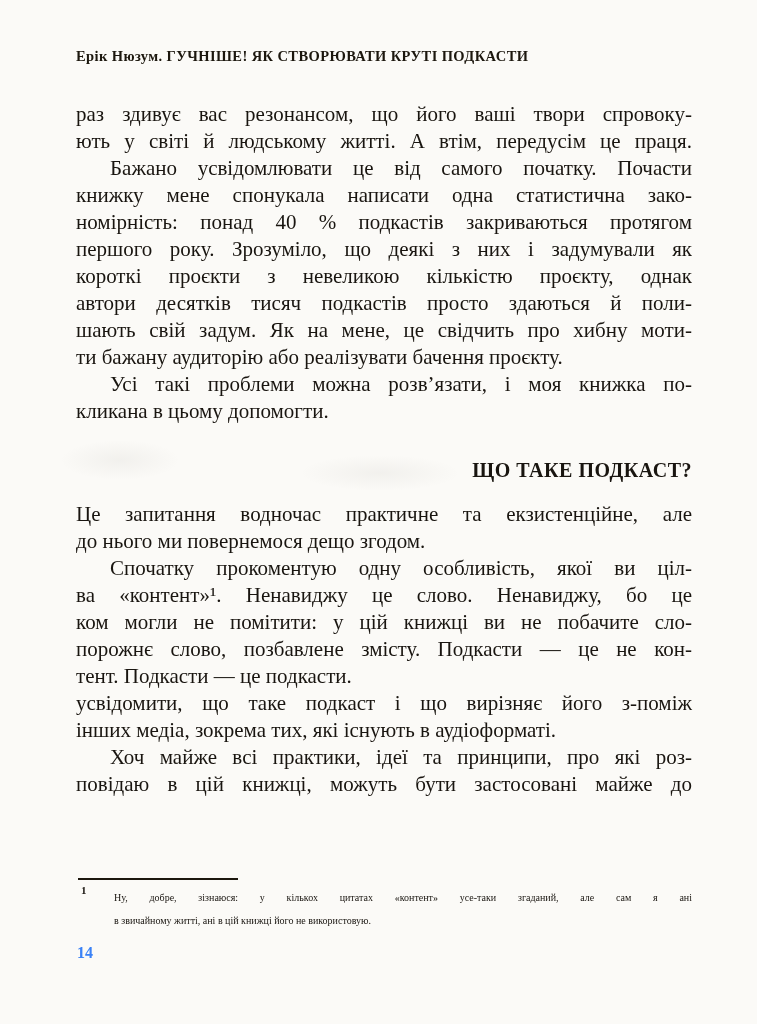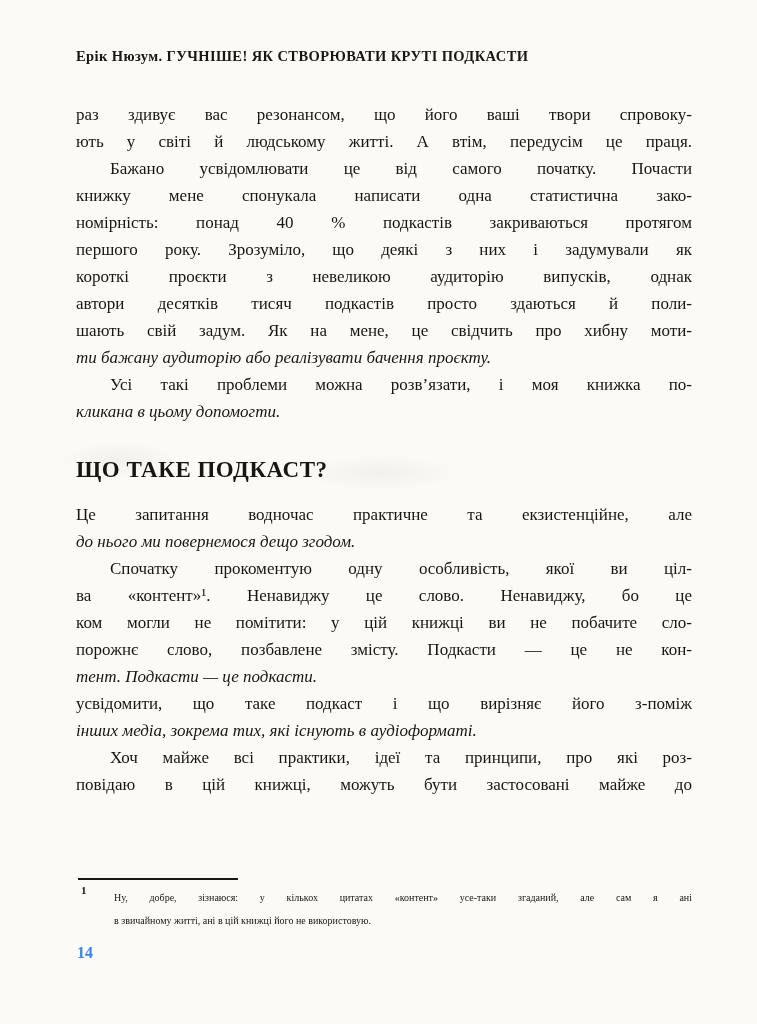--- a/index.html
+++ b/index.html
@@ -28,32 +28,32 @@
     white-space: nowrap;
   }
   .text-column {
     position: absolute;
     top: 101px;
     left: 76px;
     width: 616px;
   }
   .paragraph { margin: 0; }
   .line {
-    font-size: 17px;
+    font-size: 21px;
     line-height: 27px;
     text-align: justify;
     text-align-last: justify;
   }
-  .line.left-last { text-align-last: left; font-style: italic; }
+  .line.left-last { text-align-last: left; }
   .line.indent { text-indent: 34px; }
   .heading {
-    font-size: 23px;
+    font-size: 20px;
     line-height: 30px;
     font-weight: bold;
-    text-align: left;
+    text-align: right;
     letter-spacing: 0.5px;
     margin: 30px 0 16px 0;
   }
   .footnote-block {
     position: absolute;
     left: 76px;
     top: 878px;
     width: 616px;
   }
   .footnote-rule {
@@ -110,21 +110,21 @@
   <div class="text-column" id="body-column">
       <div class="paragraph">
         <div class="line">раз здивує вас резонансом, що його ваші твори спровоку-</div>
         <div class="line">ють у світі й людському житті. А втім, передусім це праця.</div>
       </div>
       <div class="paragraph">
         <div class="line indent">Бажано усвідомлювати це від самого початку. Почасти</div>
         <div class="line">книжку мене спонукала написати одна статистична зако-</div>
         <div class="line">номірність: понад 40 % подкастів закриваються протягом</div>
         <div class="line">першого року. Зрозуміло, що деякі з них і задумували як</div>
-        <div class="line">короткі проєкти з невеликою аудиторію випусків, однак</div>
+        <div class="line">короткі проєкти з невеликою кількістю проєкту, однак</div>
         <div class="line">автори десятків тисяч подкастів просто здаються й поли-</div>
         <div class="line">шають свій задум. Як на мене, це свідчить про хибну моти-</div>
         <div class="line left-last">ти бажану аудиторію або реалізувати бачення проєкту.</div>
       </div>
       <div class="paragraph">
         <div class="line indent">Усі такі проблеми можна розв’язати, і моя книжка по-</div>
         <div class="line left-last">кликана в цьому допомогти.</div>
       </div>
       <div class="heading">ЩО ТАКЕ ПОДКАСТ?</div>
       <div class="paragraph">

